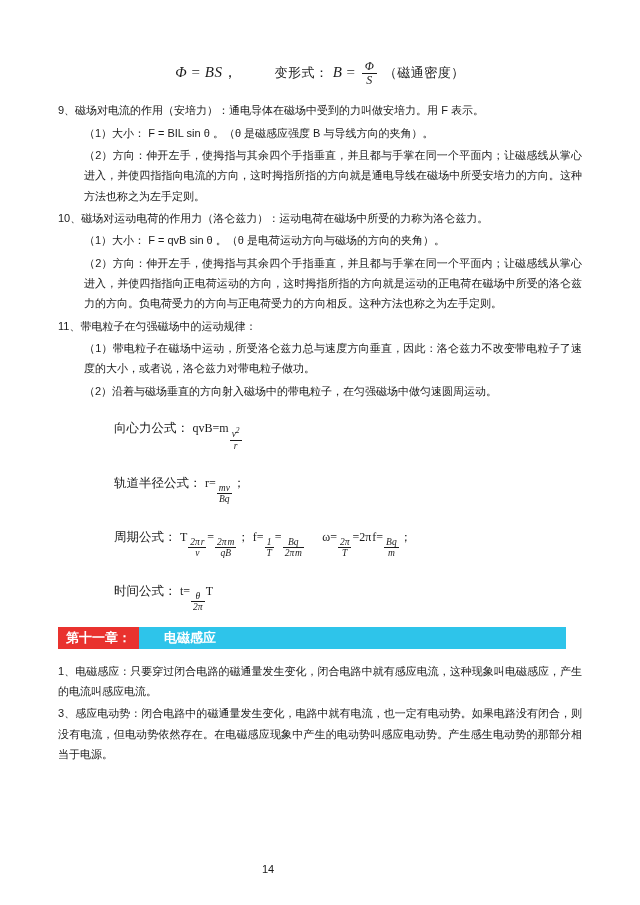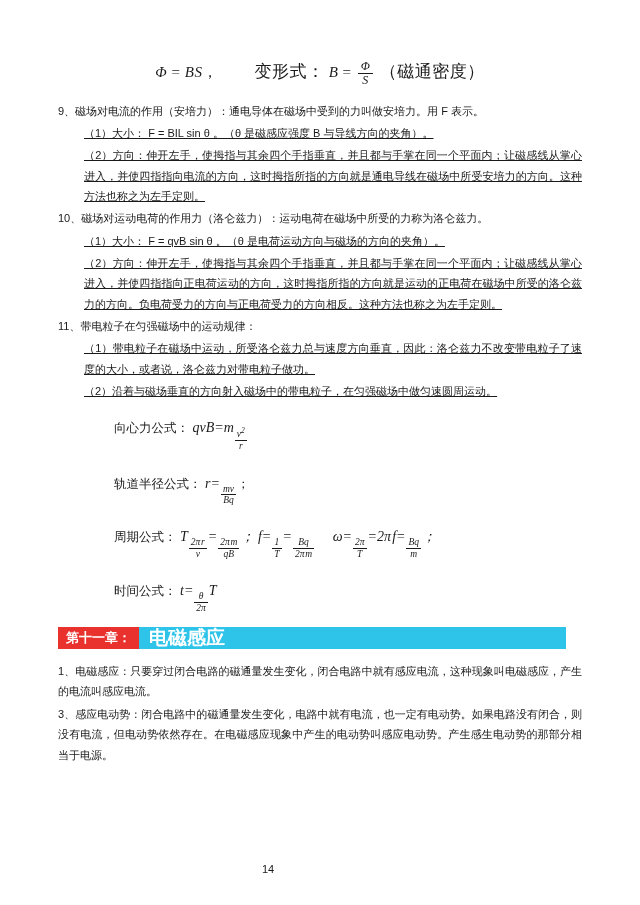--- a/index.html
+++ b/index.html
@@ -43,32 +43,32 @@
   .frac .num {
     display: block;
     border-bottom: 1px solid #1a1a1a;
     padding: 0 3px;
   }
   .frac .den {
     display: block;
     padding: 0 3px;
   }
   .note-small {
-    font-size: 17px;
+    font-size: 13px;
     font-family: "Liberation Sans", sans-serif;
   }
   p.body {
     font-size: 11px;
     line-height: 1.85;
     margin: 0 0 2px 0;
     text-align: justify;
     font-family: "Liberation Sans", sans-serif;
   }
   p.body.indent1 { text-indent: 0; }
-  p.body.indent2 { padding-left: 26px; text-decoration: underline; }
+  p.body.indent2 { padding-left: 26px; }
 
   .section-banner {
     margin: 14px 16px 12px 0;
     height: 22px;
     background: #2ec4ea;
     position: relative;
     display: flex;
     align-items: center;
   }
   .section-banner .label {
@@ -80,38 +80,37 @@
     padding: 2px 8px;
     line-height: 18px;
     height: 22px;
     display: flex;
     align-items: center;
     box-sizing: border-box;
   }
   .section-banner .title {
     color: #ffffff;
     font-weight: bold;
-    font-size: 19px;
-    font-family: "Liberation Sans", sans-serif;
-    padding-left: 10px;
+    font-size: 13px;
+    font-family: "Liberation Sans", sans-serif;
+    padding-left: 25px;
   }
   .formula-block {
     padding-left: 56px;
     margin: 6px 0;
   }
   .fline {
     font-size: 12.5px;
     margin: 0 0 12px 0;
     font-family: "Liberation Sans", sans-serif;
     line-height: 1.4;
   }
   .fline .math {
     font-family: "Liberation Serif", serif;
-    font-style: italic;
-    font-size: 14px;
+    font-size: 12px;
   }
   .fsmall {
     display: inline-block;
     vertical-align: middle;
     text-align: center;
     font-size: 9.5px;
     line-height: 1.1;
     margin: 0 1px;
     font-style: italic;
     font-family: "Liberation Serif", serif;

